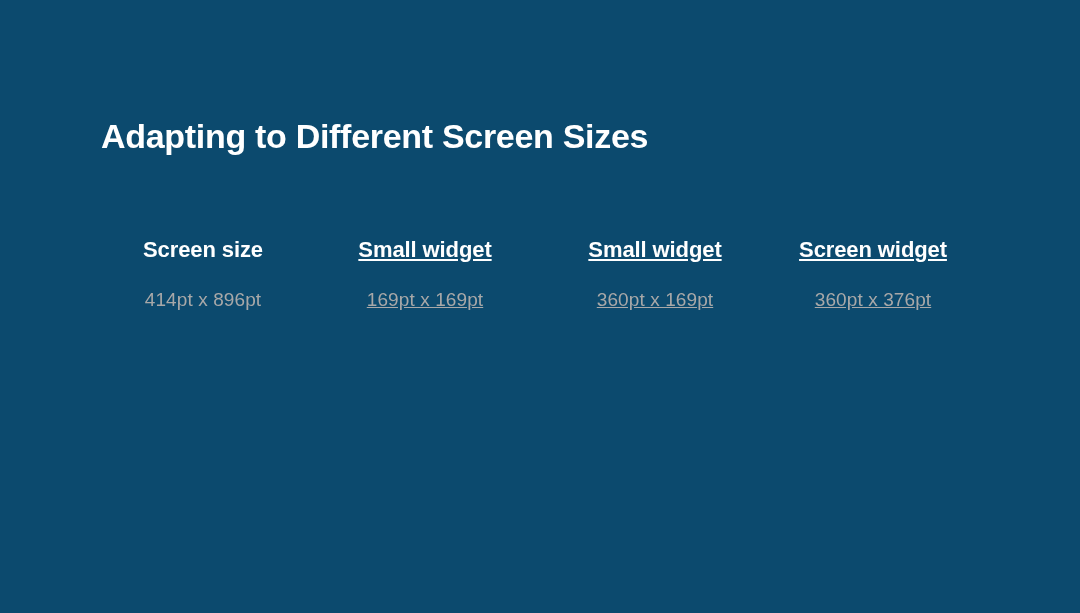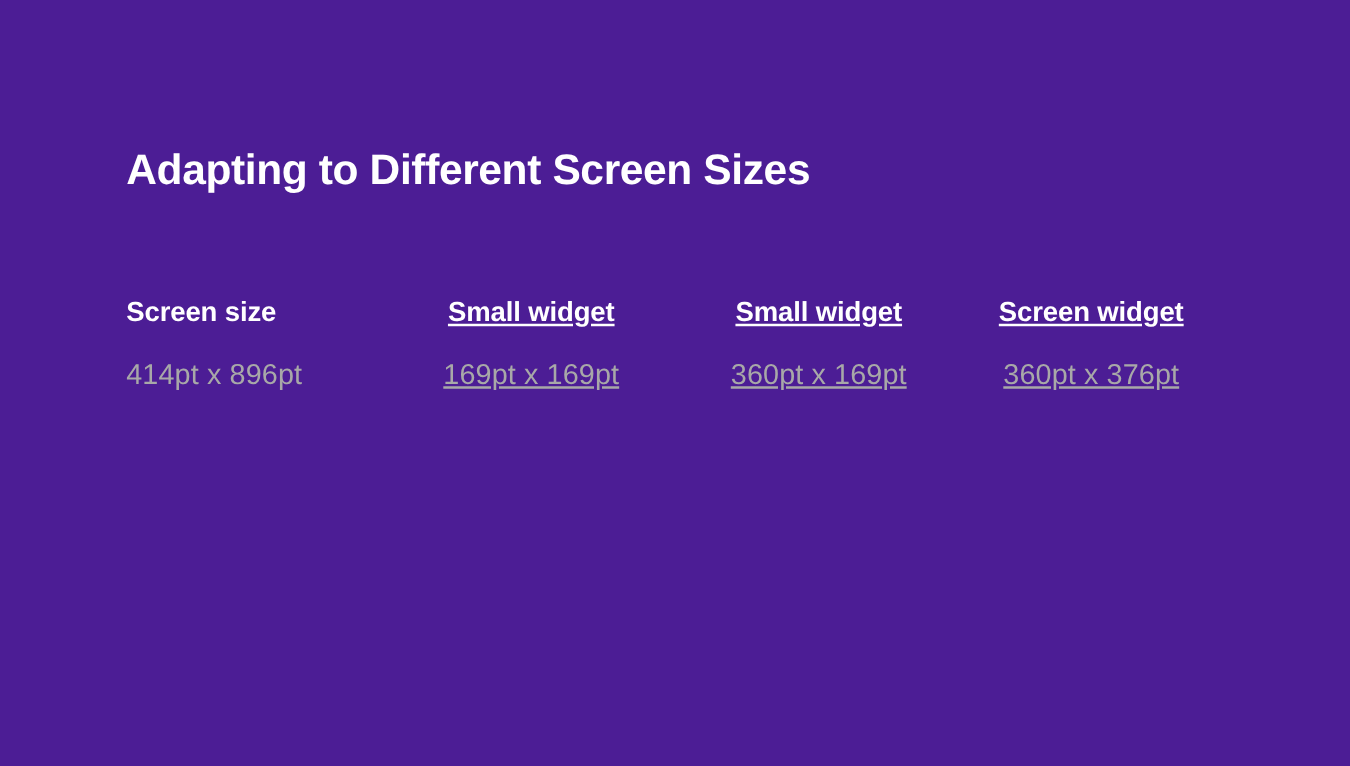--- a/index.html
+++ b/index.html
@@ -13,21 +13,21 @@
 
   body {
     font-family: "Liberation Sans", sans-serif;
     -webkit-font-smoothing: antialiased;
   }
 
   .slide {
     position: relative;
     width: 1080px;
     height: 613px;
-    background: #4c1d95;
+    background: #0c4a6e;
   }
 
   
   .slide-title {
     position: absolute;
     left: 101px;
     top: 115px;
     font-size: 34px;
     font-weight: bold;
     letter-spacing: -0.3px;
@@ -51,32 +51,33 @@
   .size-table col.c3 { width: 220px; }
   .size-table col.c4 { width: 216px; }
 
   .size-table th,
   .size-table td {
     padding: 0;
     border: none;
     height: 49px;
     vertical-align: middle;
     white-space: nowrap;
+    text-align: center;
   }
 
   .size-table thead th {
     font-size: 22px;
     font-weight: bold;
     color: #ffffff;
     letter-spacing: -0.1px;
     height: 51px;
   }
 
   .size-table tbody td {
-    font-size: 23px;
+    font-size: 19px;
     font-weight: normal;
     color: #a8a8a8;
     letter-spacing: 0.1px;
   }
 
   
   .align-left   { text-align: left; }
   .align-center { text-align: center; text-decoration: underline; }
 </style>
 </head>

